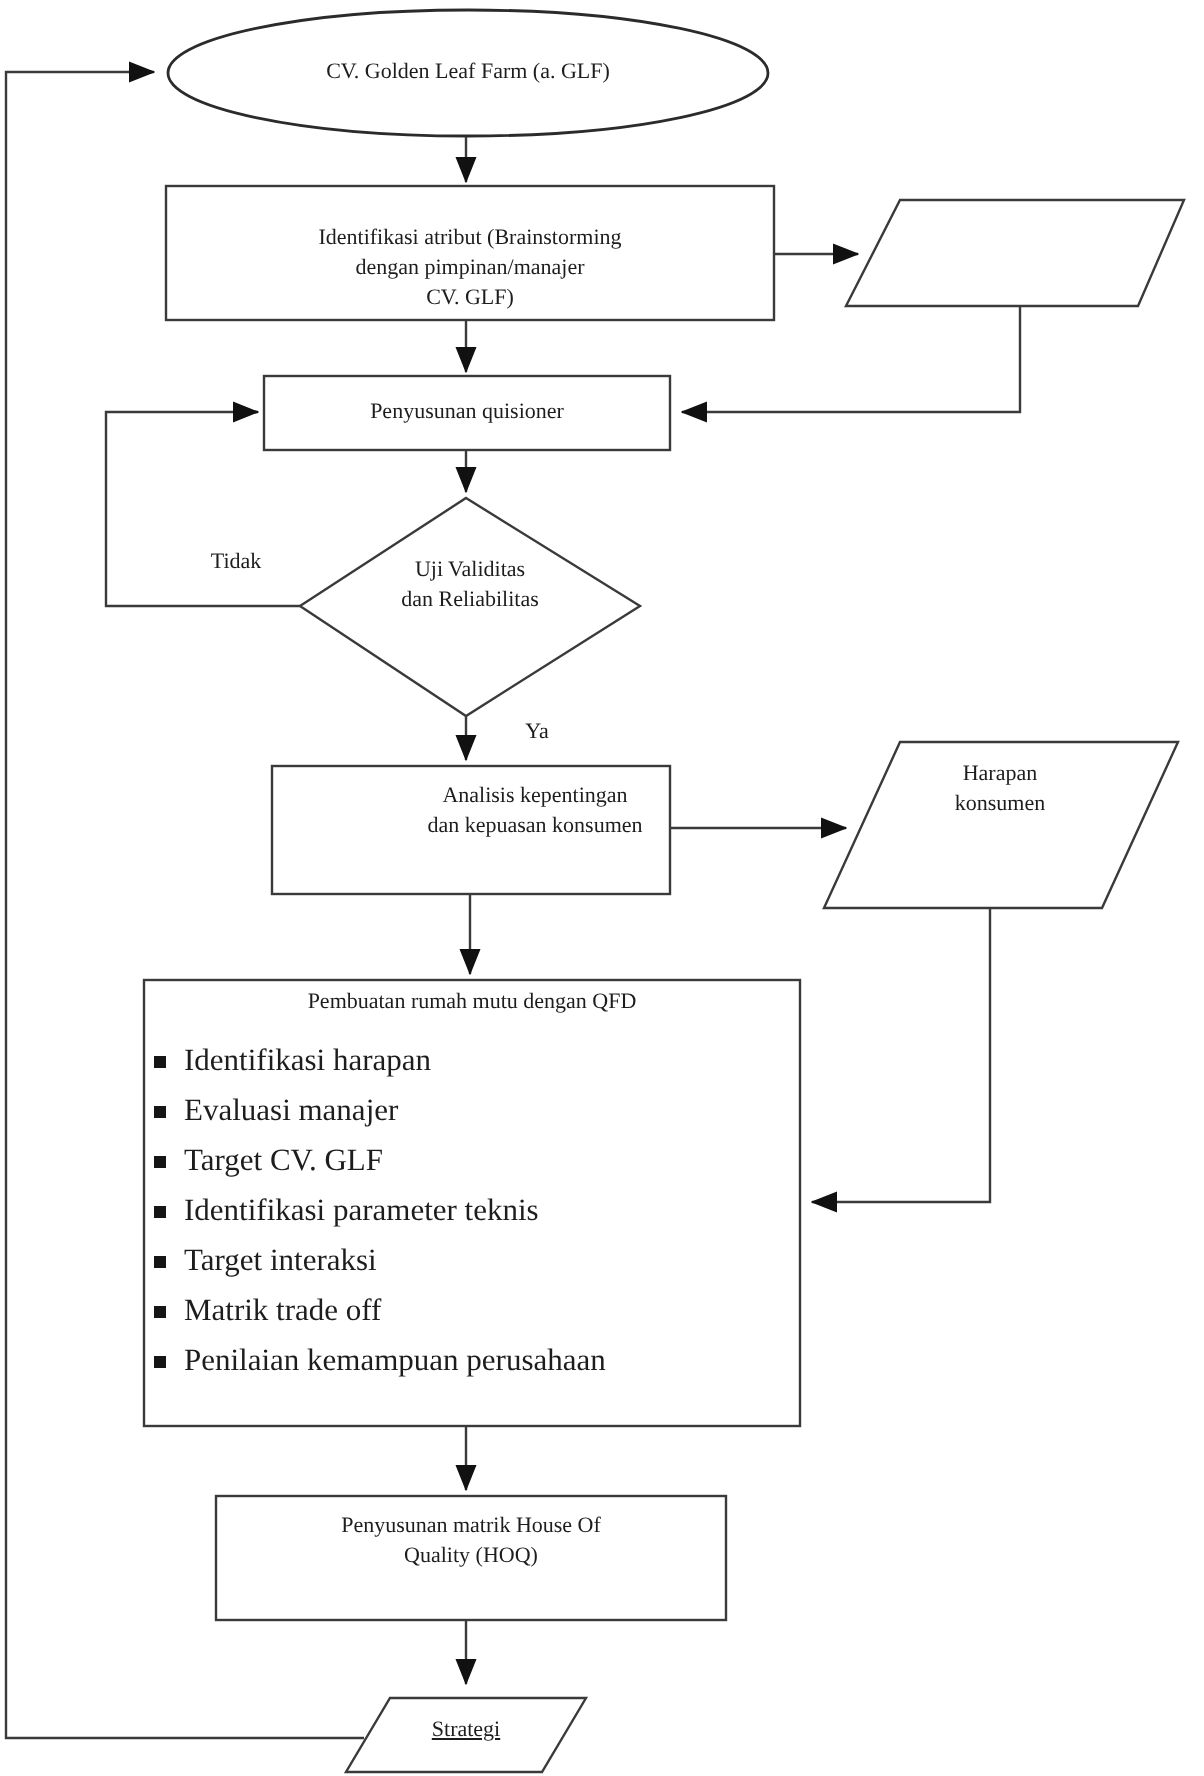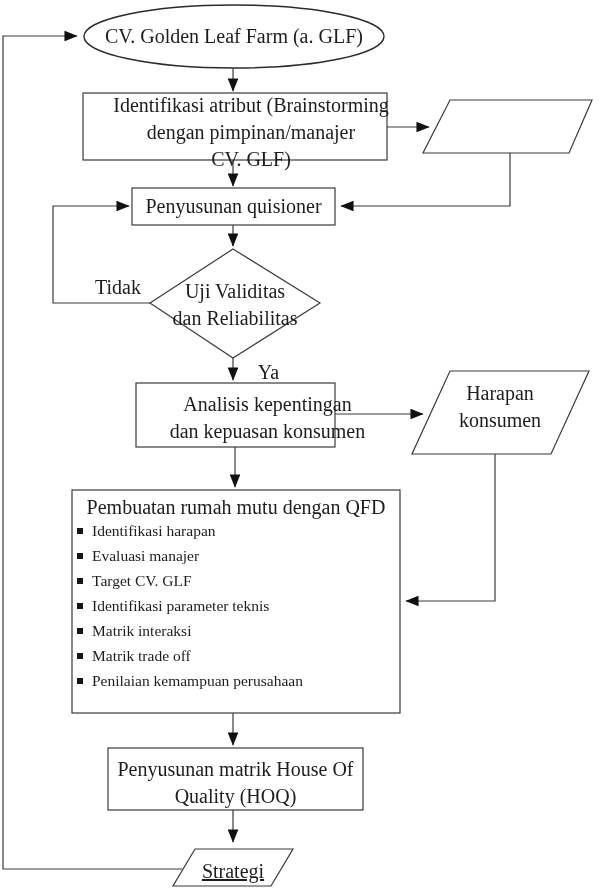--- a/index.html
+++ b/index.html
@@ -16,21 +16,21 @@
     color: #1d1d1d;
     overflow: hidden;
   }
   #diagram-svg {
     position: absolute;
     left: 0;
     top: 0;
   }
   .label {
     position: absolute;
-    font-size: 20px;
+    font-size: 11px;
     line-height: 1.36;
     color: #1d1d1d;
     white-space: pre-line;
     text-align: center;
   }
   .flex-center {
     display: flex;
     align-items: center;
     justify-content: center;
   }
@@ -91,21 +91,21 @@
     <line x1="233" y1="358" x2="233" y2="380" stroke="#3a3a3a" stroke-width="1.2" marker-end="url(#arrow)"></line>
     <line x1="335" y1="414" x2="423" y2="414" stroke="#3a3a3a" stroke-width="1.2" marker-end="url(#arrow)"></line>
     <polyline points="495,454 495,601 406,601" fill="none" stroke="#3a3a3a" stroke-width="1.2" marker-end="url(#arrow)"></polyline>
     <line x1="235" y1="447" x2="235" y2="487" stroke="#3a3a3a" stroke-width="1.2" marker-end="url(#arrow)"></line>
     <line x1="233" y1="713" x2="233" y2="745" stroke="#3a3a3a" stroke-width="1.2" marker-end="url(#arrow)"></line>
     <line x1="233" y1="810" x2="233" y2="842" stroke="#3a3a3a" stroke-width="1.2" marker-end="url(#arrow)"></line>
   </svg>
 
   <div class="label flex-center" style="left:84px; top:5px; width:300px; height:63px;">CV. Golden Leaf Farm (a. GLF)</div>
 
-  <div class="label" style="left:83px; top:92px; width:304px;padding-left:16px;">Identifikasi atribut (Brainstorming
+  <div class="label" style="left:83px; top:112px; width:304px;">Identifikasi atribut (Brainstorming
 dengan pimpinan/manajer
 CV. GLF)</div>
 
 
   <div class="label flex-center" style="left:132px; top:188px; width:203px; height:37px;">Penyusunan quisioner</div>
 
   <div class="label" style="left:150px; top:278px; width:170px;">Uji Validitas
 dan Reliabilitas</div>
 
   <div class="label" style="left:88px; top:274px; width:60px;">Tidak</div>
@@ -132,21 +132,21 @@
     <div class="qfd-row">
       <span class="bullet"></span>
       <span class="qfd-text">Target CV. GLF</span>
     </div>
     <div class="qfd-row">
       <span class="bullet"></span>
       <span class="qfd-text">Identifikasi parameter teknis</span>
     </div>
     <div class="qfd-row">
       <span class="bullet"></span>
-      <span class="qfd-text">Matrik interaksi</span>
+      <span class="qfd-text">Target interaksi</span>
     </div>
     <div class="qfd-row">
       <span class="bullet"></span>
       <span class="qfd-text">Matrik trade off</span>
     </div>
     <div class="qfd-row">
       <span class="bullet"></span>
       <span class="qfd-text">Penilaian kemampuan perusahaan</span>
     </div>
   </div>

